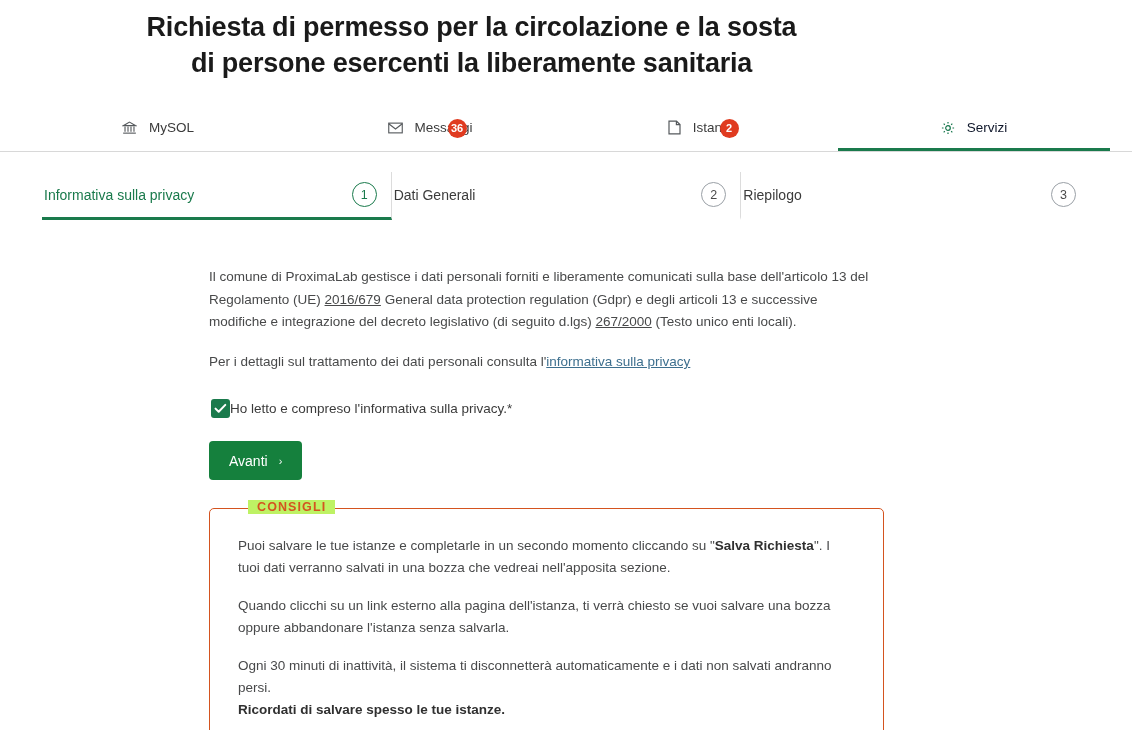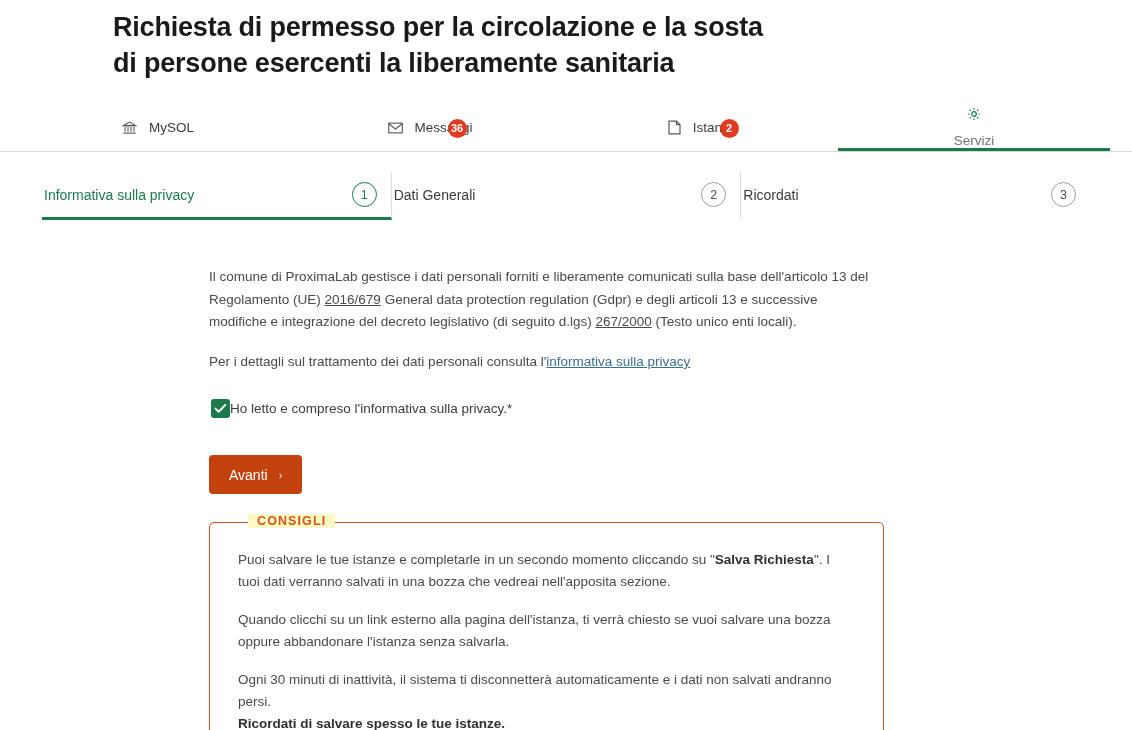--- a/index.html
+++ b/index.html
@@ -21,21 +21,21 @@
   .page-title {
     margin: 0;
     padding: 10px 0 0 113px;
     font-size: 27px;
     line-height: 1.32;
     font-weight: bold;
     color: #1a1a1a;
     letter-spacing: -0.2px;
     max-width: 830px;
   }
-  .page-title .line { display: block; }
+  .page-title .line { display: block; text-align: center; }
 
   
   .topnav {
     margin-top: 26px;
     display: flex;
     border-bottom: 1px solid #d8d8d8;
     padding: 0 22px 0 22px;
   }
   .topnav-item {
     flex: 1 1 0;
@@ -47,23 +47,22 @@
     font-size: 13.5px;
     color: #3b3b3b;
     position: relative;
     cursor: pointer;
     background: none;
     border: none;
     border-bottom: 3px solid transparent;
     font-family: inherit;
   }
   .topnav-item.active {
-    color: #737373;
+    color: #0f172a;
     border-bottom-color: #1a7a4c;
-    flex-direction: column;
   }
   .topnav-item .nav-ico {
     font-size: 14px;
     line-height: 1;
     display: inline-flex;
     align-items: center;
     color: #55595c;
   }
   .topnav-item.active .nav-ico { color: #14754a; }
   .nav-label { white-space: nowrap; }
@@ -164,22 +163,22 @@
     cursor: pointer;
   }
   .checkbox svg { display: block; }
   .check-label {
     font-size: 13.5px;
     color: #3b3b3b;
   }
 
   
   .btn-next {
-    margin: 37px 0 0 0;
-    background: #c2410c;
+    margin: 23px 0 0 0;
+    background: #15803d;
     color: #fff;
     border: none;
     border-radius: 4px;
     height: 39px;
     padding: 0 20px;
     font-size: 14px;
     font-family: inherit;
     display: inline-flex;
     align-items: center;
     gap: 11px;
@@ -193,21 +192,21 @@
     margin: 28px 0 0 0;
     width: 675px;
     border: 1px solid #d4531f;
     border-radius: 5px;
     padding: 26px 28px 30px 28px;
   }
   .tips-legend {
     position: absolute;
     top: -9px;
     left: 38px;
-    background: #fef9c3;
+    background: #bef264;
     padding: 0 9px;
     font-size: 12.5px;
     font-weight: bold;
     letter-spacing: 1.1px;
     color: #d4531f;
   }
   .tip-p {
     font-size: 13.5px;
     line-height: 1.63;
     color: #48494a;
@@ -278,21 +277,21 @@
 <div class="stepper">
   <div class="step active">
     <span>Informativa sulla privacy</span>
     <span class="step-circle">1</span>
   </div>
   <div class="step">
     <span>Dati Generali</span>
     <span class="step-circle">2</span>
   </div>
   <div class="step">
-    <span>Ricordati</span>
+    <span>Riepilogo</span>
     <span class="step-circle">3</span>
   </div>
 </div>
 
 <main class="content">
 
   <p class="para">
     <span>Il comune di ProximaLab gestisce i dati personali forniti e liberamente comunicati sulla base dell'articolo 13 del Regolamento (UE) </span><a class="u" href="#">2016/679</a><span> General data protection regulation (Gdpr) e degli articoli 13 e successive modifiche e integrazione del decreto legislativo (di seguito d.lgs) </span><a class="u" href="#">267/2000</a><span> (Testo unico enti locali).</span>
   </p>
 

